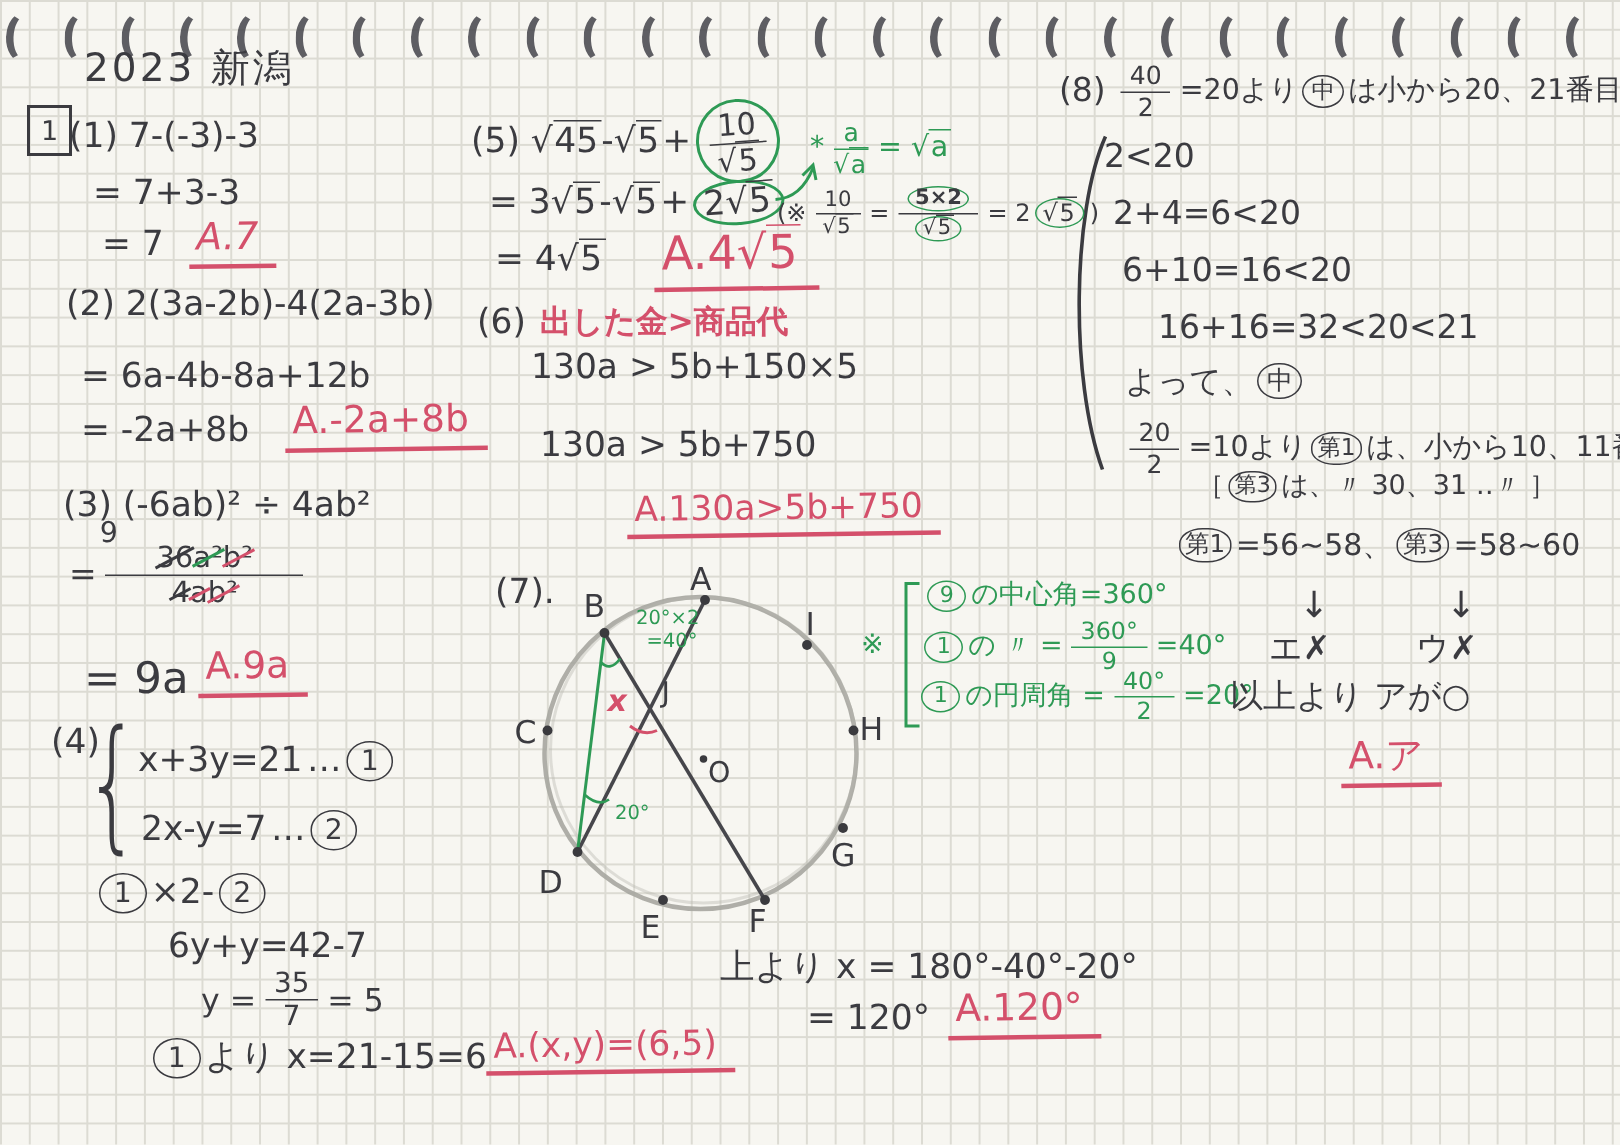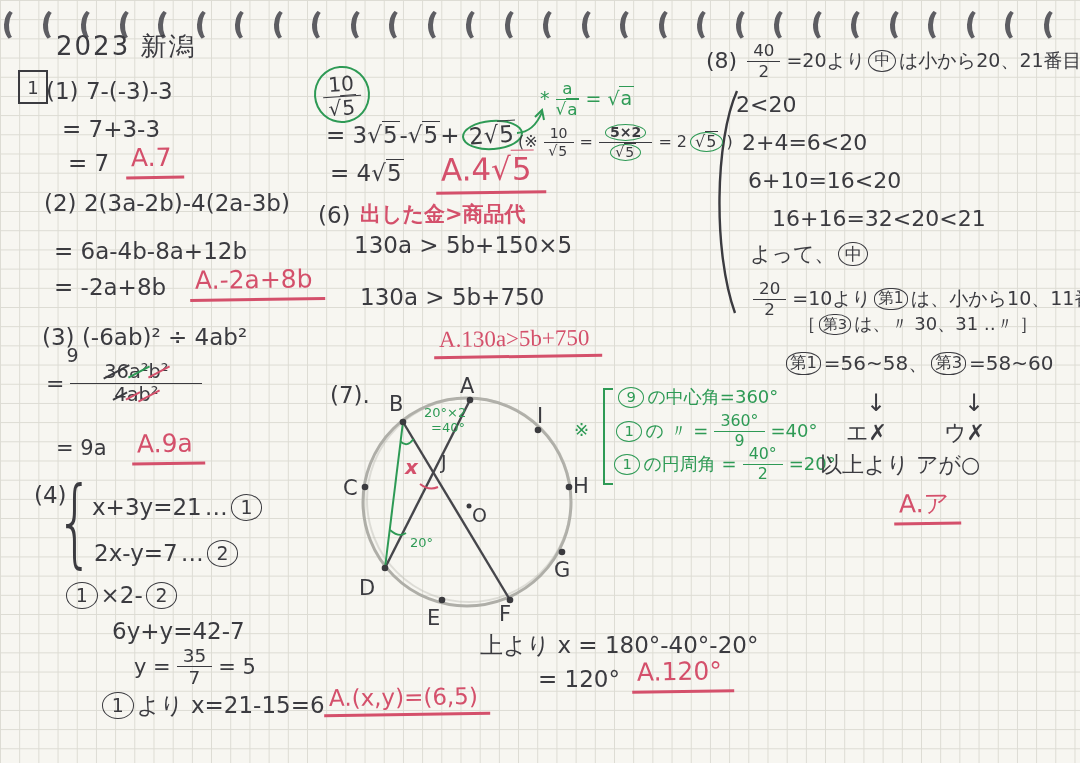--- a/index.html
+++ b/index.html
@@ -108,41 +108,41 @@
   </div>
 
 <div class="l txt pen" style="left:56px;top:32px;font-size:26px;letter-spacing:2px;">2023 新潟</div>
 <div class="box1 txt">
   <span>1</span>
 </div>
 
 <div class="l txt pen" style="left:46px;top:78px;font-size:23px;">(1) 7-(-3)-3</div>
 <div class="l txt pen" style="left:62px;top:116px;font-size:23px;">= 7+3-3</div>
 <div class="l txt pen" style="left:68px;top:150px;font-size:23px;">= 7</div>
-<div class="l txt red" style="left:126px;top:144px;font-size:25px;"><span class="u">A.7</span></div>
+<div class="l txt red" style="left:126px;top:144px;font-size:25px;font-style:italic;"><span class="u">A.7</span></div>
 
 <div class="l txt pen" style="left:44px;top:190px;font-size:23px;">(2) 2(3a-2b)-4(2a-3b)</div>
 <div class="l txt pen" style="left:54px;top:238px;font-size:23px;">= 6a-4b-8a+12b</div>
 <div class="l txt pen" style="left:54px;top:274px;font-size:23px;">= -2a+8b</div>
 <div class="l txt red" style="left:190px;top:266px;font-size:25px;"><span class="u">A.-2a+8b</span></div>
 
 <div class="l txt pen" style="left:42px;top:324px;font-size:23px;">(3) (-6ab)² ÷ 4ab²</div>
 <div class="l txt pen fl" style="left:46px;top:362px;font-size:22px;">
   <span>=</span>
   <span class="frac bigfrac">
     <span class="fn">
       <span class="hint9">9</span>
       <span class="stk" style="--sc:#3b3b40">36</span><span class="stk" style="--sc:#2e9a55">a²</span><span class="stk" style="--sc:#d4506b">b²</span>
     </span>
     <span class="fd">
       <span class="stk" style="--sc:#3b3b40">4</span><span class="stk" style="--sc:#d4506b">a</span><span class="stk" style="--sc:#d4506b">b²</span>
     </span>
   </span>
 </div>
-<div class="l txt pen" style="left:56px;top:436px;font-size:21px;">= 9a</div>
+<div class="l txt pen" style="left:56px;top:436px;font-size:29px;">= 9a</div>
 <div class="l txt red" style="left:132px;top:430px;font-size:25px;"><span class="u">A.9a</span></div>
 
 <div class="l txt pen" style="left:34px;top:482px;font-size:23px;">(4)</div>
 <div class="brace txt">{</div>
 <div class="l txt pen fl" style="left:92px;top:494px;font-size:23px;text-align:center;">
   <span>x+3y=21</span>
   <span>…</span>
   <span class="circ">1</span>
 </div>
 <div class="l txt pen fl" style="left:94px;top:540px;font-size:23px;">
@@ -164,20 +164,21 @@
   </span>
   <span>= 5</span>
 </div>
 <div class="l txt pen fl" style="left:102px;top:692px;font-size:23px;">
   <span class="circ">1</span>
   <span>より x=21-15=6</span>
 </div>
 <div class="l txt red" style="left:324px;top:684px;font-size:23px;"><span class="u">A.(x,y)=(6,5)</span></div>
 
 <div class="l txt pen fl" style="left:314px;top:66px;font-size:23px;">
+  <span>(5) <span class="sq">√<span class="sb">45</span></span>-<span class="sq">√<span class="sb">5</span></span>+</span>
   <span class="gc">
     <span class="frac pen" style="margin:0;">
       <span class="fn">10</span>
       <span class="fd"><span class="sq">√<span class="sb">5</span></span></span>
     </span>
   </span>
 </div>
 <div class="l txt grn fl" style="left:540px;top:80px;font-size:19px;">
   <span>*</span>
   <span class="frac">
@@ -205,21 +206,21 @@
   <span class="gcs"><span class="sq">√<span class="sb">5</span></span></span>
   <span>)</span>
 </div>
 <div class="l txt pen" style="left:330px;top:160px;font-size:23px;">= 4<span class="sq">√<span class="sb">5</span></span></div>
 <div class="l txt red" style="left:436px;top:152px;font-size:31px;"><span class="u">A.4<span class="sq">√<span class="sb">5</span></span></span></div>
 
 <div class="l txt pen" style="left:318px;top:202px;font-size:23px;">(6)</div>
 <div class="l txt red" style="left:360px;top:202px;font-size:21px;font-weight:bold;">出した金&gt;商品代</div>
 <div class="l txt pen" style="left:354px;top:232px;font-size:23px;">130a &gt; 5b+150×5</div>
 <div class="l txt pen" style="left:360px;top:284px;font-size:23px;">130a &gt; 5b+750</div>
-<div class="l txt red" style="left:434px;top:326px;font-size:23px;font-family:Liberation Serif, serif;"><span class="u">A.130a&gt;5b+750</span></div>
+<div class="l txt red" style="left:418px;top:326px;font-size:23px;"><span class="u">A.130a&gt;5b+750</span></div>
 
 <div class="l txt pen" style="left:330px;top:382px;font-size:23px;">(7).</div>
 <div class="l txt pen" style="left:460px;top:374px;font-size:21px;">A</div>
 <div class="l txt pen" style="left:389px;top:392px;font-size:21px;">B</div>
 <div class="l txt pen" style="left:343px;top:476px;font-size:21px;">C</div>
 <div class="l txt pen" style="left:359px;top:576px;font-size:21px;">D</div>
 <div class="l txt pen" style="left:427px;top:606px;font-size:21px;">E</div>
 <div class="l txt pen" style="left:499px;top:602px;font-size:21px;">F</div>
 <div class="l txt pen" style="left:554px;top:558px;font-size:21px;">G</div>
 <div class="l txt pen" style="left:573px;top:474px;font-size:21px;">H</div>

